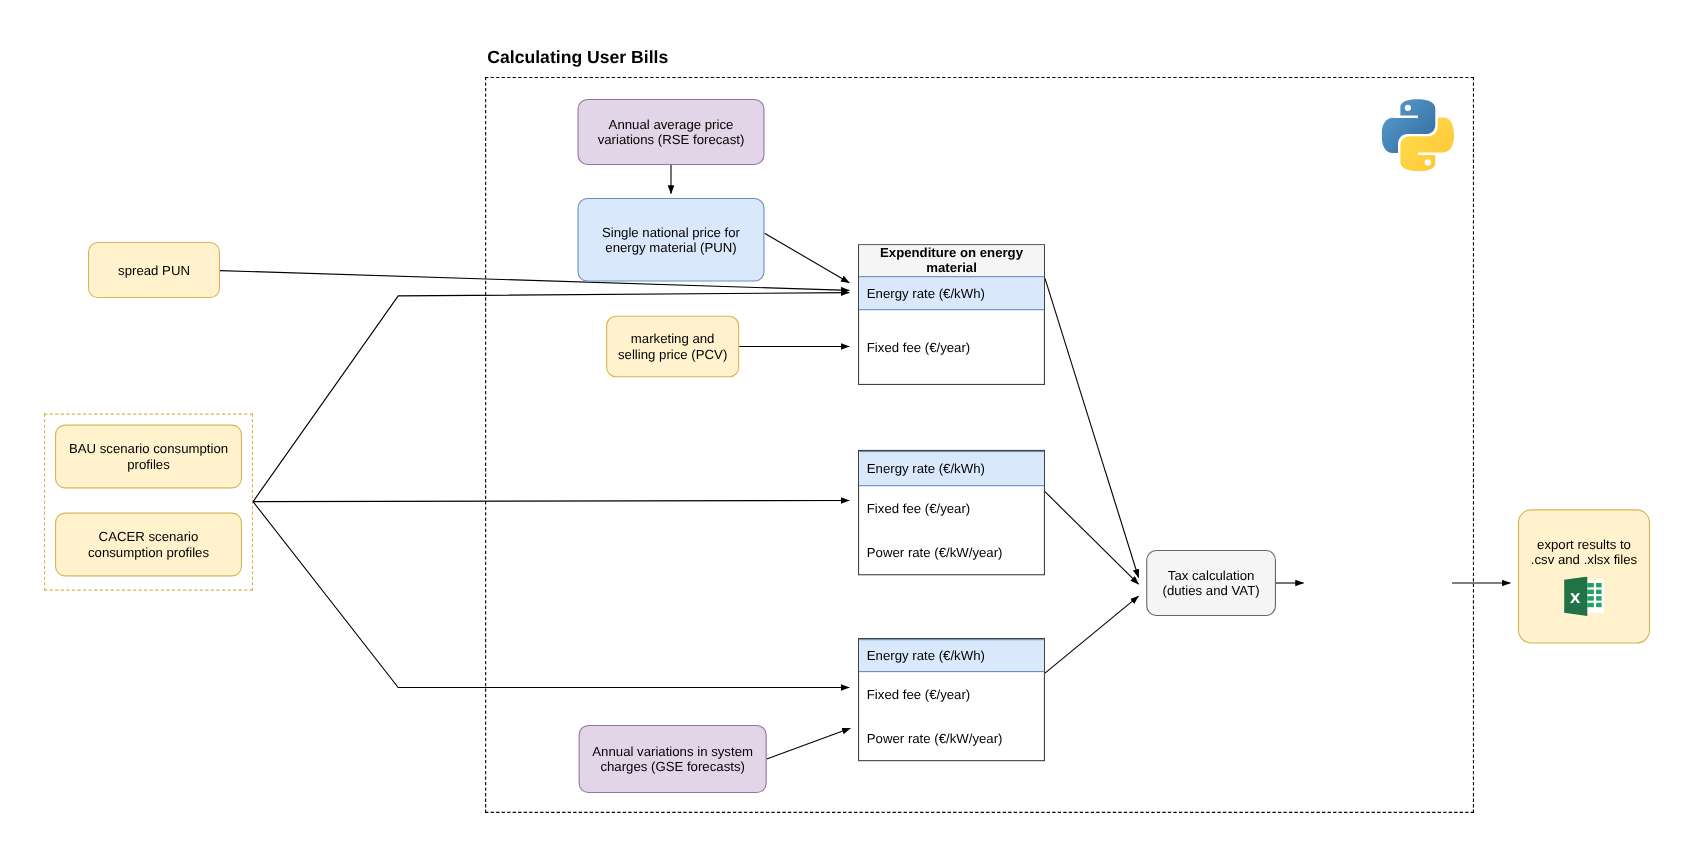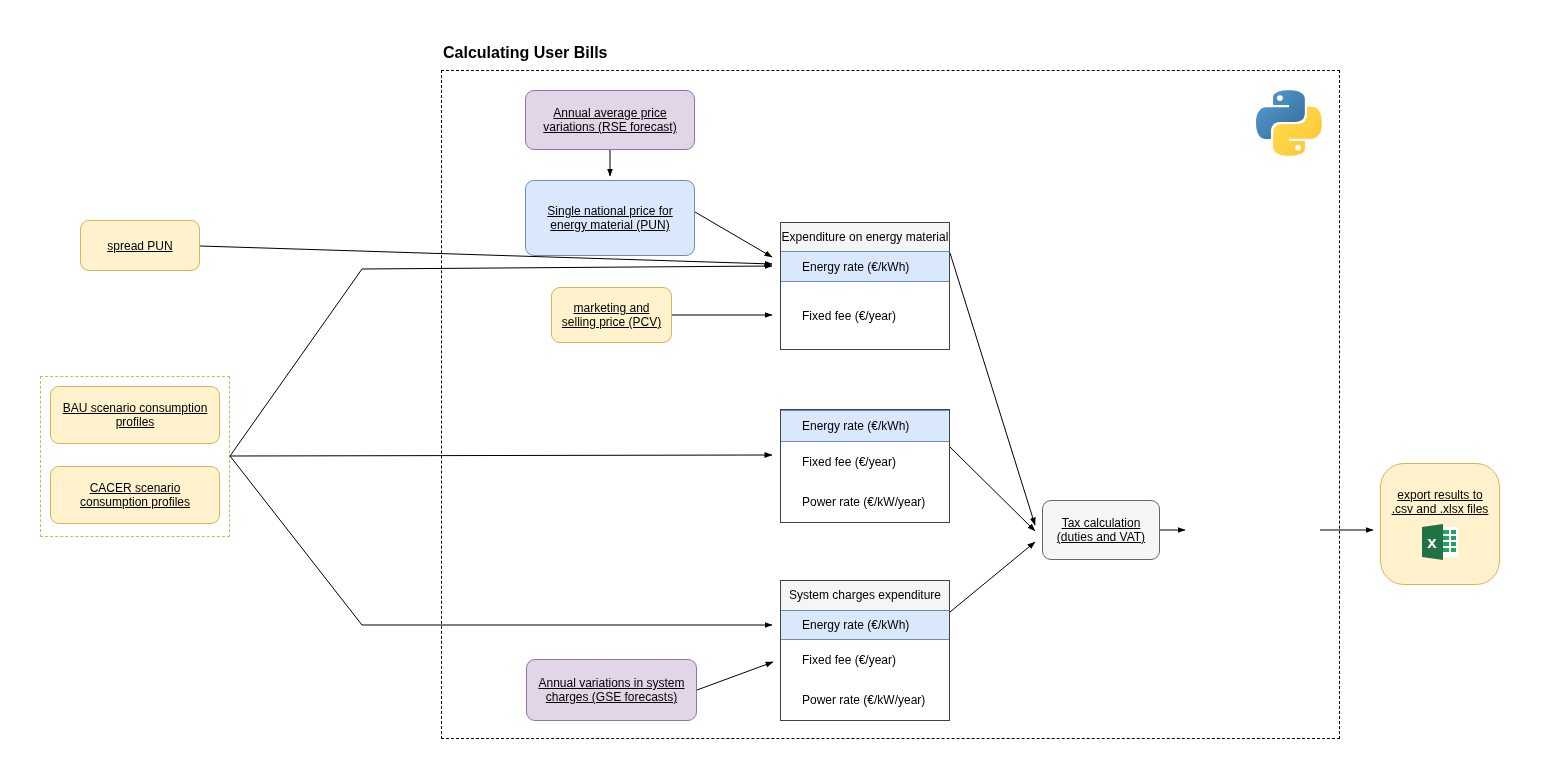--- a/index.html
+++ b/index.html
@@ -2,42 +2,42 @@
 <html><head>
 <meta charset="utf-8">
 <style>
   html,body{margin:0;padding:0;background:#ffffff;}
   body{font-family:"Liberation Sans","DejaVu Sans",sans-serif;color:#000;}
   .canvas{position:relative;width:1541px;height:781px;background:#fff;overflow:hidden;}
   .title{position:absolute;left:443px;top:44px;font-size:16px;font-weight:bold;white-space:nowrap;}
   .main-group{position:absolute;left:441px;top:70px;width:899px;height:669px;border:1px dashed #000;box-sizing:border-box;}
   .sub-group{position:absolute;left:40px;top:376px;width:190px;height:161px;border:1px dashed #D6B656;box-sizing:border-box;}
   .node{position:absolute;display:flex;align-items:center;justify-content:center;text-align:center;
-        font-size:12px;line-height:14px;box-sizing:border-box;padding:2px 5px;border-radius:9px;text-decoration:underline;}
+        font-size:12px;line-height:14px;box-sizing:border-box;padding:2px 5px;border-radius:9px;}
   .yellow{background:#FFF2CC;border:1px solid #D6B656;align-items:center;}
   .purple{background:#E1D5E7;border:1px solid #9673A6;}
   .blue{background:#DAE8FC;border:1px solid #6C8EBF;}
   .gray{background:#F5F5F5;border:1px solid #666666;}
   .n-rse{left:525px;top:90px;width:170px;height:60px;}
   .n-pun{left:525px;top:180px;width:170px;height:76px;}
   .n-spread{left:80px;top:220px;width:120px;height:51px;}
   .n-bau{left:50px;top:386px;width:170px;height:58px;}
   .n-cacer{left:50px;top:466px;width:170px;height:58px;}
   .n-pcv{left:551px;top:287px;width:121px;height:56px;}
   .n-gse{left:526px;top:659px;width:171px;height:62px;}
   .n-tax{left:1042px;top:500px;width:118px;height:60px;}
   .n-eec{left:1192px;top:496px;width:128px;height:69px;}
-  .n-export{left:1380px;top:463px;width:120px;height:122px;border-radius:24px;flex-direction:column;gap:8px;}
+  .n-export{left:1380px;top:463px;width:120px;height:122px;border-radius:12px;flex-direction:column;gap:8px;}
   .table{position:absolute;width:170px;border:1px solid #424242;box-sizing:border-box;background:#fff;}
   .t1{left:780px;top:222px;}
   .t2{left:780px;top:409px;}
   .t3{left:780px;top:580px;}
   .t-header{display:flex;align-items:center;justify-content:center;text-align:center;
-            font-weight:normal;font-size:12px;line-height:13px;background:#F5F5F5;}
-  .t-row{display:flex;align-items:center;font-size:12px;padding-left:21px;box-sizing:border-box;}
+            font-weight:bold;font-size:12px;line-height:13px;background:#F5F5F5;}
+  .t-row{display:flex;align-items:center;font-size:12px;padding-left:7px;box-sizing:border-box;}
   .hl{background:#DAE8FC;border-top:1px solid #6C8EBF;border-bottom:1px solid #6C8EBF;}
   .wires{position:absolute;left:0;top:0;width:1541px;height:781px;pointer-events:none;}
   .logo{position:absolute;left:1256px;top:90px;width:66px;height:66px;}
   .xicon{width:40px;height:36px;flex:0 0 auto;}
 </style>
 </head>
 <body>
 
 <div class="canvas">
 
@@ -133,19 +133,18 @@
     <div class="t-row" style="height:67px;">Fixed fee (€/year)</div>
   </div>
 
   <div class="table t2">
     <div class="t-row hl" style="height:32px;">Energy rate (€/kWh)</div>
     <div class="t-row" style="height:40px;">Fixed fee (€/year)</div>
     <div class="t-row" style="height:40px;">Power rate (€/kW/year)</div>
   </div>
 
   <div class="table t3">
-    <div class="t-header" style="height:29px;">System charges expenditure</div>
     <div class="t-row hl" style="height:30px;">Energy rate (€/kWh)</div>
     <div class="t-row" style="height:40px;">Fixed fee (€/year)</div>
     <div class="t-row" style="height:40px;">Power rate (€/kW/year)</div>
   </div>
 
 </div>
 
 </body></html>

